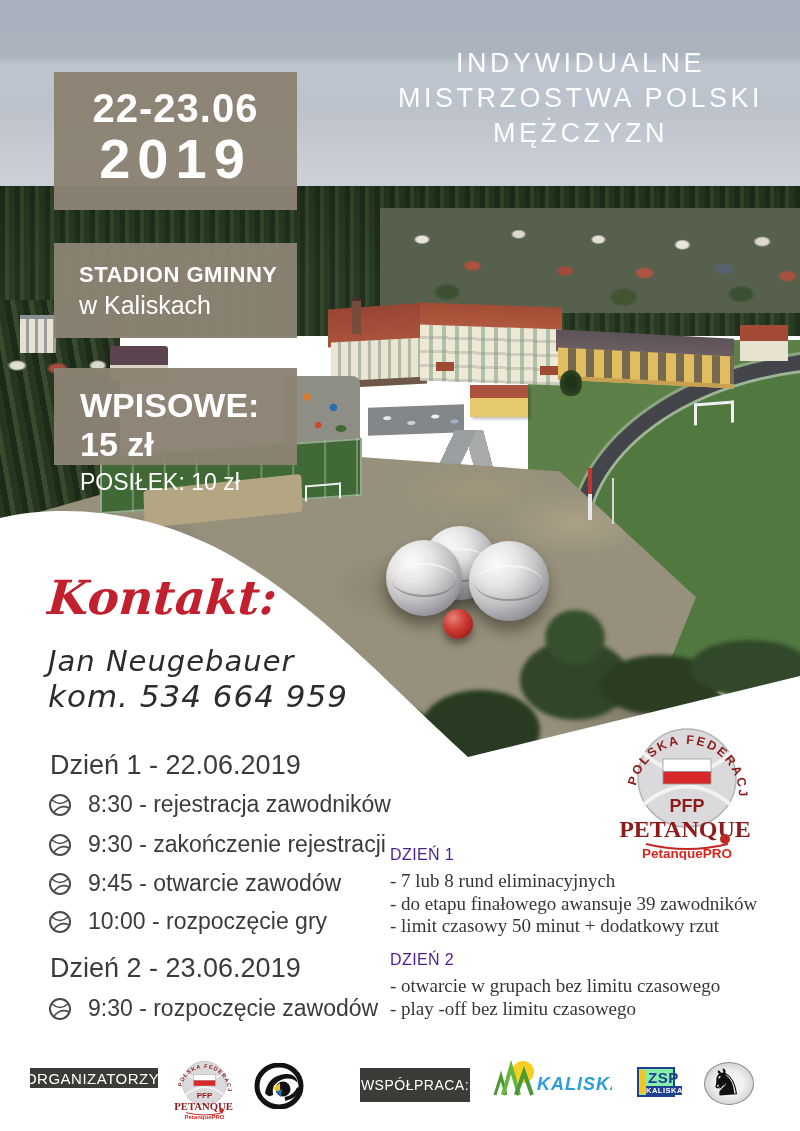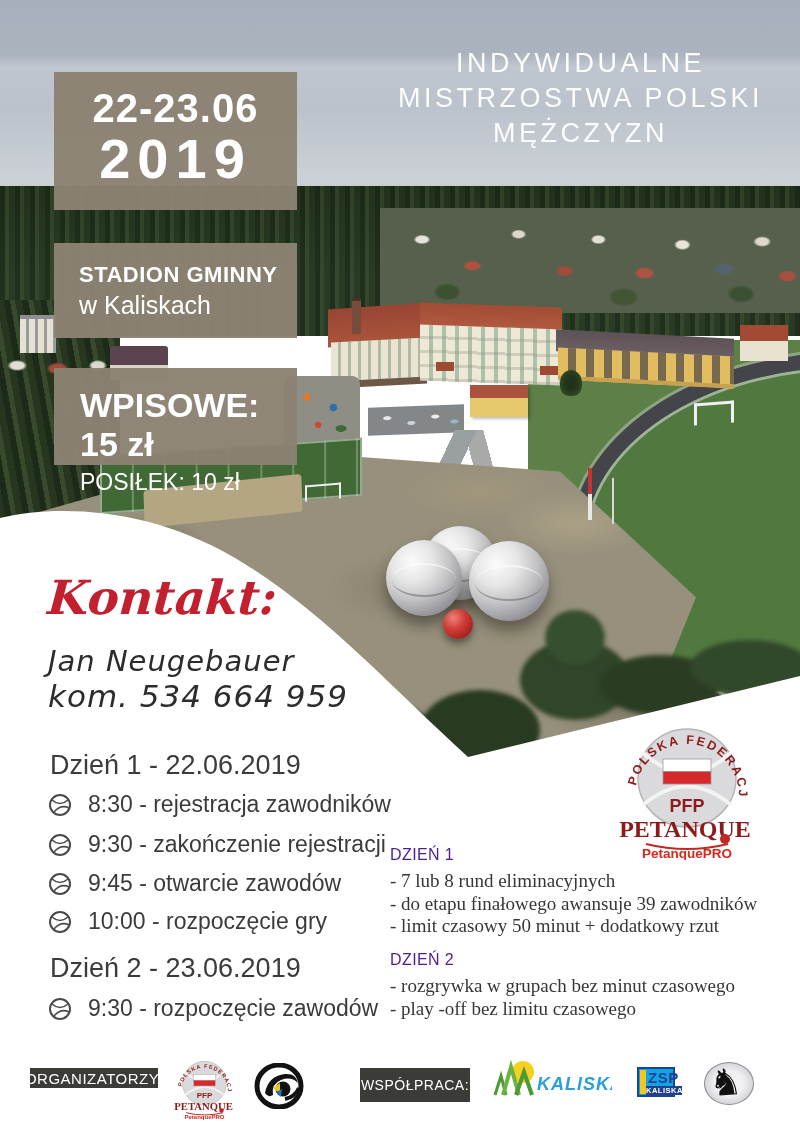--- a/index.html
+++ b/index.html
@@ -135,21 +135,21 @@
   .pfp-large{position:absolute;left:612px;top:724px;z-index:3;}
 
   
   .label-box{position:absolute;z-index:3;background:#3b3b37;color:#fff;display:flex;align-items:center;justify-content:center;
        font-size:15px;letter-spacing:.5px;}
   .org-box{left:30px;top:1068px;width:128px;height:20px;}
   .coop-box{left:360px;top:1068px;width:110px;height:34px;font-size:14px;}
   .pfp-small{position:absolute;left:171px;top:1059px;z-index:3;}
   .club-logo{position:absolute;left:254px;top:1063px;z-index:3;}
   .kaliska-logo{position:absolute;left:490px;top:1059px;z-index:3;}
-  .zsp-logo{position:absolute;left:637px;top:1067px;width:38px;height:30px;z-index:3;background:#0ea5e9;border:2px solid #20418f;}
+  .zsp-logo{position:absolute;left:637px;top:1067px;width:38px;height:30px;z-index:3;background:#86efac;border:2px solid #20418f;}
   .zsp-bar{position:absolute;left:1px;top:1px;width:6px;height:24px;background:#f2c71f;}
   .zsp-text{position:absolute;left:9px;top:0px;font-size:15px;font-weight:bold;color:#20418f;letter-spacing:.5px;}
   .zsp-sub{position:absolute;left:7px;bottom:0px;width:36px;background:#20418f;color:#fff;font-size:7.5px;font-weight:bold;text-align:center;letter-spacing:.5px;}
   .horse-logo{position:absolute;left:700px;top:1062px;width:58px;height:44px;z-index:3;}
   .horse-circle{position:absolute;left:4px;top:0;width:50px;height:43px;border-radius:50%;
        background:radial-gradient(#f2f2f4 40%,#d2d2d6 75%,#aaaaae 100%);border:1px solid #8a8a8e;}
   .horse-glyph{position:absolute;left:9px;top:-1px;font-size:37px;color:#111;font-family:"DejaVu Sans", sans-serif;transform:rotate(-4deg);}
 </style>
 </head>
 <body>
@@ -280,21 +280,21 @@
   </div>
 
   <div class="details-block" style="top:846px;">
     <div class="details-heading">DZIEŃ 1</div>
     <div class="details-line">- 7 lub 8 rund eliminacyjnych</div>
     <div class="details-line">- do etapu finałowego awansuje 39 zawodników</div>
     <div class="details-line">- limit czasowy 50 minut + dodatkowy rzut</div>
   </div>
   <div class="details-block" style="top:951px;">
     <div class="details-heading">DZIEŃ 2</div>
-    <div class="details-line">- rozgrywka w grupach bez minut czasowego</div>
+    <div class="details-line">- otwarcie w grupach bez limitu czasowego</div>
     <div class="details-line">- play -off bez limitu czasowego</div>
   </div>
 
   <svg class="pfp-large" width="150" height="136" viewBox="0 0 150 136">
     <circle cx="75" cy="54" r="49" fill="#dadadc" stroke="#b5b5b7" stroke-width="1.5"></circle>
     <path d="M31,29 Q75,68 119,29" fill="none" stroke="#f3f3f3" stroke-width="4"></path>
     <path d="M31,81 Q75,44 119,81" fill="none" stroke="#f3f3f3" stroke-width="4"></path>
     <defs>
         <path id="arcBig" d="M 23,72 A 52,52 0 1 1 127,72"></path>
       </defs>

